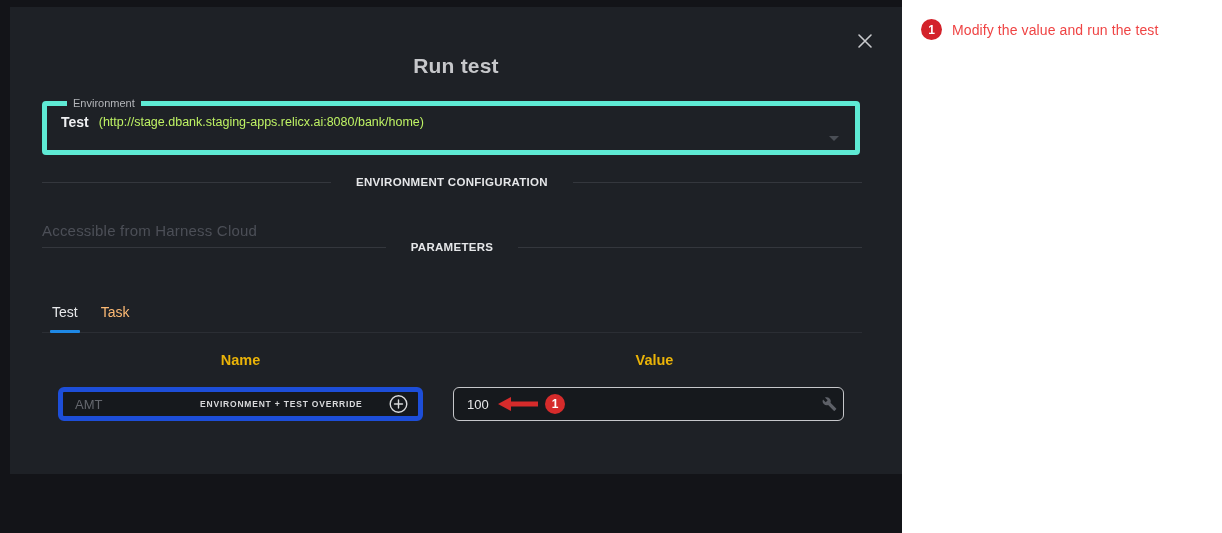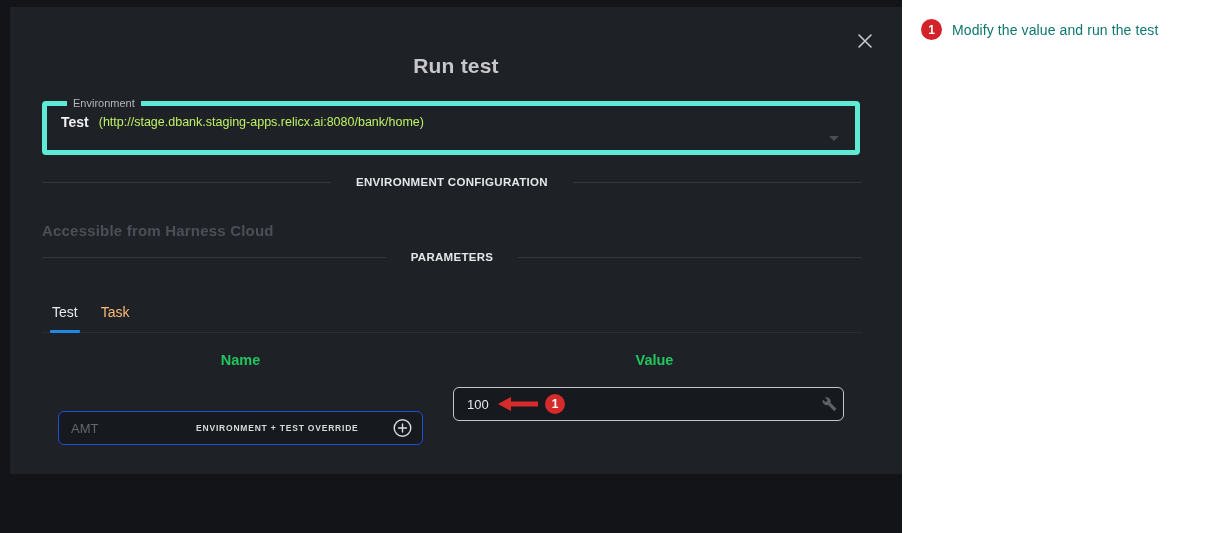--- a/index.html
+++ b/index.html
@@ -29,49 +29,49 @@
   .env-url { font-size:12.5px; color:#bef264; }
   .env-chevron {
     position:absolute; right:16px; top:27px; width:0; height:0;
     border-left:5px solid transparent; border-right:5px solid transparent;
     border-top:5px solid #4a4e55;
   }
   .divider { position:absolute; left:32px; width:820px; display:flex; align-items:center; gap:25px; }
   .divider .line { flex:1; height:1px; background:#34373d; }
   .divider .label { font-size:11.5px; font-weight:bold; color:#e6e7e9; letter-spacing:.3px; white-space:nowrap; }
   .divider.env-config { top:169px; }
-  .divider.params { top:244px;align-items:center; }
+  .divider.params { top:234px;align-items:center; }
   .access-note {
     position:absolute; left:32px; top:215px;
-    font-size:15px; font-weight:bold; color:#4c4f57; letter-spacing:.2px;
+    font-size:15px; font-weight:normal; color:#4c4f57; letter-spacing:.2px;
   }
   .tabs {
     position:absolute; left:32px; top:288px; width:820px;
     border-bottom:1px solid #2b2e34; display:flex; padding-left:8px;
   }
   .tab {
     padding:9px 2px 12px; margin-right:19px; font-size:14px; color:#fdba74;
     cursor:pointer; position:relative;
   }
   .tab.active { color:#e8e9eb; }
   .tab.active::after {
     content:""; position:absolute; left:0; right:0; bottom:-1px; height:3px;
     background:#1e88e5; border-radius:1px;
   }
   .col-header {
     position:absolute; top:345px; text-align:center;
-    font-size:14.5px; font-weight:bold; color:#22c55e;
+    font-size:14.5px; font-weight:bold; color:#eab308;
   }
   .col-header.name { left:48px; width:365px; }
   .col-header.value { left:449px; width:391px; }
   .field {
     position:absolute; top:380px; height:34px; border-radius:6px;
     background:rgba(10,11,14,0.35);
   }
-  .field.name-field { left:48px; width:365px; border:1px solid #1d4ed8;margin-top:24px; }
+  .field.name-field { left:48px; width:365px; border:5px solid #1d4ed8; }
   .field.value-field { left:443px; width:391px; border:1px solid #c6c7ca; }
   .field input {
     background:transparent; border:none; outline:none; height:100%;
     color:#e8e9eb; font-size:13px; font-family:"Liberation Sans", sans-serif;
   }
   .name-input { width:120px; padding:0 0 0 12px; }
   .name-input::placeholder { color:#64676e; opacity:1; }
   .value-input { width:42px; padding:0 0 0 13px; }
   .override-badge {
     position:absolute; left:137px; top:0; height:100%;
@@ -85,21 +85,21 @@
   }
   .num-circle {
     width:20px; height:20px; border-radius:50%; background:#d62b2b;
     color:#fff; font-size:12px; font-weight:bold;
     display:flex; align-items:center; justify-content:center;
   }
   .wrench-icon { position:absolute; right:6px; top:50%; transform:translateY(-50%); width:15px; height:15px; cursor:pointer; }
   .annotation-panel { position:absolute; left:902px; top:0; width:320px; height:533px; background:#ffffff; }
   .annotation-item { display:flex; align-items:center; gap:10px; padding:19px 0 0 19px; }
   .annotation-item .num-circle { width:21px; height:21px; background:#d3222a; flex:0 0 auto; }
-  .annotation-text { font-size:14px; color:#0f766e; letter-spacing:.1px; }
+  .annotation-text { font-size:14px; color:#ef4444; letter-spacing:.1px; }
 </style>
 </head>
 <body>
 
 <div class="backdrop"></div>
 
 <div class="modal">
 
   <div class="close-btn">
     <svg width="18" height="18" viewBox="0 0 18 18">

